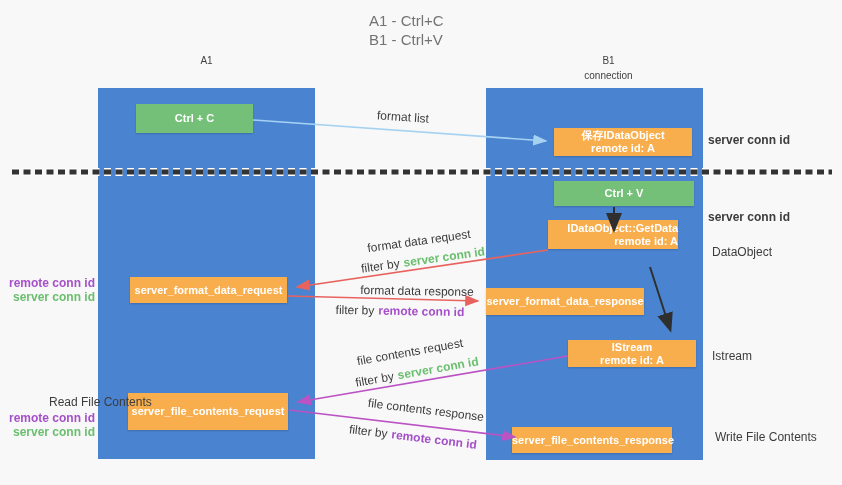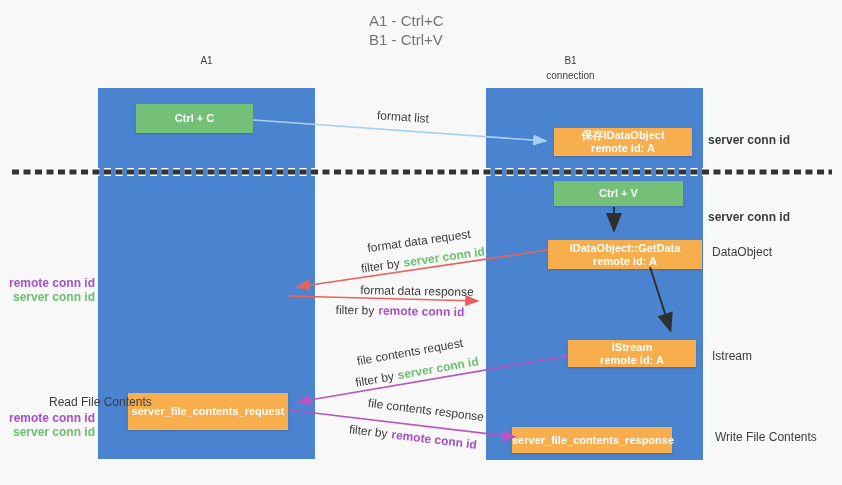--- a/index.html
+++ b/index.html
@@ -5,38 +5,38 @@
   html,body { margin:0; padding:0; }
   body { font-family:"Liberation Sans", sans-serif; }
   .stage { position:relative; width:842px; height:485px; background:#f8f8f8; overflow:hidden; }
 
   
   .title { position:absolute; left:369px; top:11px; font-size:15px; line-height:19px; color:#737373; }
 
   
   .col-hdr { position:absolute; width:217px; text-align:center; font-size:10px; line-height:15px; color:#3f3f3f; }
   .hdr-a1 { left:98px; top:53px; }
-  .hdr-b1 { left:462px; top:53px; }
+  .hdr-b1 { left:500px; top:53px; }
 
   
   .lane { position:absolute; background:#4a84d1; top:88px; width:217px; }
   .lane-a1 { left:98px; height:371px; }
   .lane-b1 { left:486px; height:372px; }
 
   svg.wires { position:absolute; left:0; top:0; z-index:3; pointer-events:none; }
 
   
   .node { position:absolute; z-index:2; color:#fff; text-align:center; display:flex; flex-direction:column; justify-content:center; box-shadow:0 1px 2px rgba(0,0,0,.18); }
   .node.green  { background:#74c078; }
   .node.orange { background:#f9ae4e; }
   .node span { display:block; font-size:11px; line-height:13px;font-weight:bold; }
   #n-ctrl-c   { left:136px; top:104px; width:117px; height:29px; }
   #n-save-obj { left:554px; top:128px; width:138px; height:28px; }
-  #n-ctrl-v   { left:554px; top:181px; width:129px; height:25px; }
-  #n-getdata  { left:548px; top:240px; width:154px; height:29px; }
+  #n-ctrl-v   { left:554px; top:181px; width:140px; height:25px; }
+  #n-getdata  { left:548px; top:220px; width:130px; height:29px;text-align:right; }
   #n-fmt-req  { left:130px; top:277px; width:157px; height:26px; }
   #n-fmt-resp { left:486px; top:288px; width:158px; height:27px; }
   #n-istream  { left:568px; top:340px; width:128px; height:27px; }
   #n-file-req { left:128px; top:393px; width:160px; height:37px; }
   #n-file-resp{ left:512px; top:427px; width:160px; height:26px; }
 
   
   .elabel { position:absolute; z-index:4; font-size:12px; color:#3c3c3c; white-space:nowrap; }
   .elabel .flt { margin-right:4px; }
   .green-t  { color:#6abf6e; font-weight:bold; }
@@ -116,20 +116,26 @@
     <span>保存IDataObject</span>
     <span>remote id: A</span>
   </div>
   <div class="node green" id="n-ctrl-v">
     <span>Ctrl + V</span>
   </div>
   <div class="node orange" id="n-getdata">
     <span>IDataObject::GetData</span>
     <span>remote id: A</span>
   </div>
+  <div class="node orange" id="n-fmt-req">
+    <span>server_format_data_request</span>
+  </div>
+  <div class="node orange" id="n-fmt-resp">
+    <span>server_format_data_response</span>
+  </div>
   <div class="node orange" id="n-istream">
     <span>IStream</span>
     <span>remote id: A</span>
   </div>
   <div class="node orange" id="n-file-req">
     <span>server_file_contents_request</span>
   </div>
   <div class="node orange" id="n-file-resp">
     <span>server_file_contents_response</span>
   </div>

